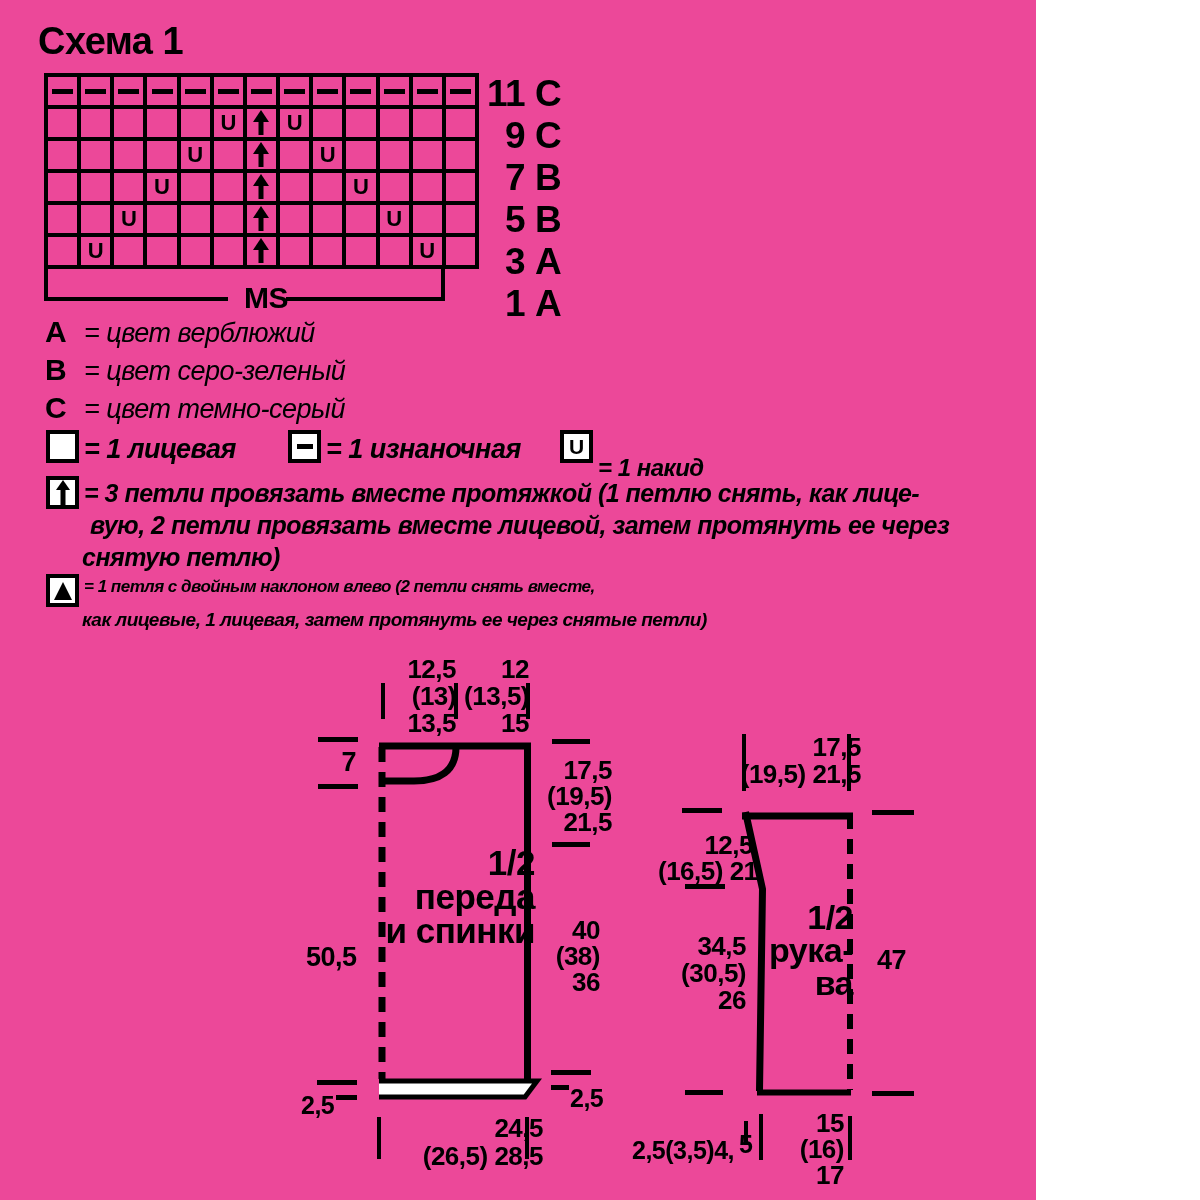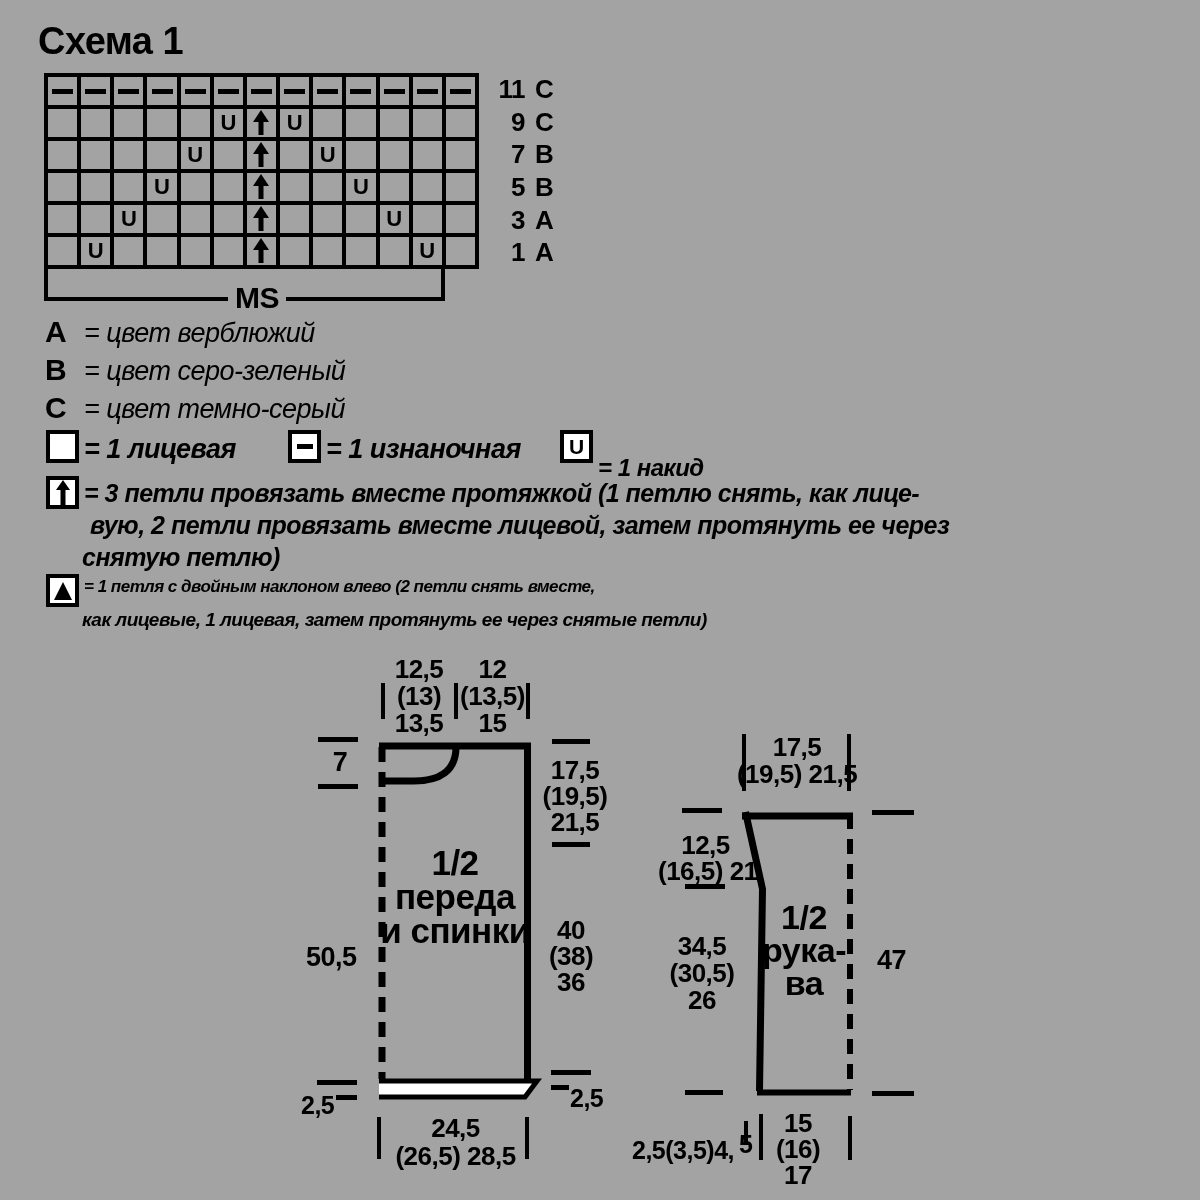--- a/index.html
+++ b/index.html
@@ -1,39 +1,39 @@
 <!DOCTYPE html>
 <html><head>
 <meta charset="utf-8">
 <style>
   html,body{margin:0;padding:0;background:#fff}
-  #canvas{position:relative;width:1200px;height:1200px;background:#a3a3a3;color:#000;
+  #canvas{position:relative;width:1036px;height:1200px;background:#ec4899;color:#000;
           font-family:"Liberation Sans","DejaVu Sans",sans-serif;overflow:hidden}
   .t{position:absolute;background:#000}
   .txt{position:absolute;font-weight:700;white-space:nowrap;letter-spacing:-0.5px;color:#000}
   .it{font-style:italic}
-  .ctr{text-align:center}
+  .ctr{text-align:right}
   .rgt{text-align:right}
 
   
   .chart-grid{position:absolute;left:44px;top:73px;width:435px;height:196px;
               display:grid;grid-template-columns:repeat(13,1fr);grid-template-rows:repeat(6,1fr);
               border:2px solid #000;box-sizing:border-box}
   .cell{border:2px solid #000;display:flex;align-items:center;justify-content:center;
         font-weight:700;font-size:22px;box-sizing:border-box;overflow:hidden}
   .sym-dash{display:block;width:21px;height:5px;background:#000}
   .sym-arrow{position:relative;display:block;width:100%;height:100%}
   .sym-arrow::before{content:"";position:absolute;left:50%;top:1px;transform:translateX(-50%);
         width:0;height:0;border-left:8px solid transparent;border-right:8px solid transparent;
         border-bottom:12px solid #000}
   .sym-arrow::after{content:"";position:absolute;left:50%;top:8px;transform:translateX(-50%);
         width:5px;height:18px;background:#000}
 
   .row-labels{position:absolute;left:487px;top:73px;height:196px;display:flex;flex-direction:column}
-  .row-label{flex:1;display:flex;align-items:center;font-size:26px;font-weight:700;letter-spacing:-0.5px}
+  .row-label{flex:1;display:flex;align-items:center;font-size:37px;font-weight:700;letter-spacing:-0.5px}
   .rl-num{width:38px;text-align:right}
   .rl-col{margin-left:10px}
 
   
   .lg-box{position:absolute;width:33px;height:33px;border:4px solid #000;box-sizing:border-box;
           display:flex;align-items:center;justify-content:center;font-weight:700;font-size:21px;background:#fff}
   .lg-dash{display:block;width:16px;height:5px;background:#000}
   .lg-tri{display:block;width:0;height:0;border-left:9px solid transparent;border-right:9px solid transparent;
           border-bottom:18px solid #000}
   .lg-arrow{position:relative;display:block;width:25px;height:25px}

